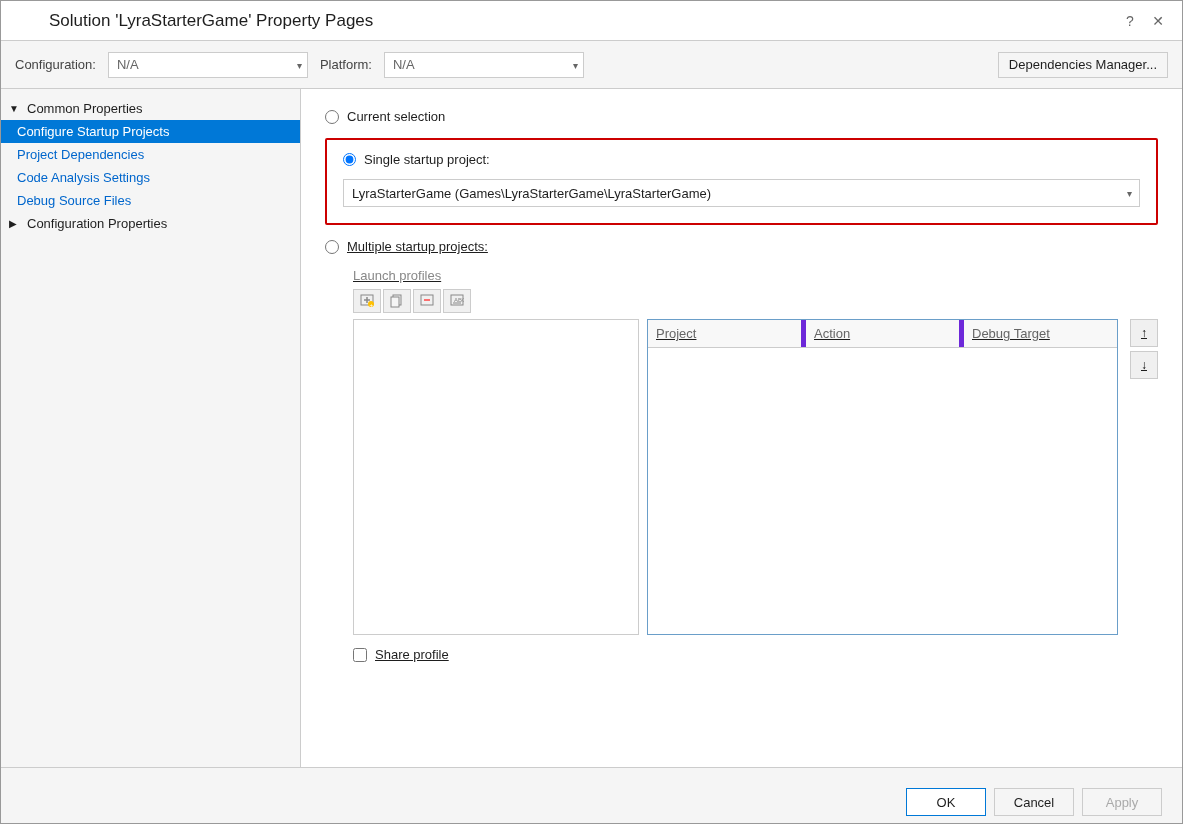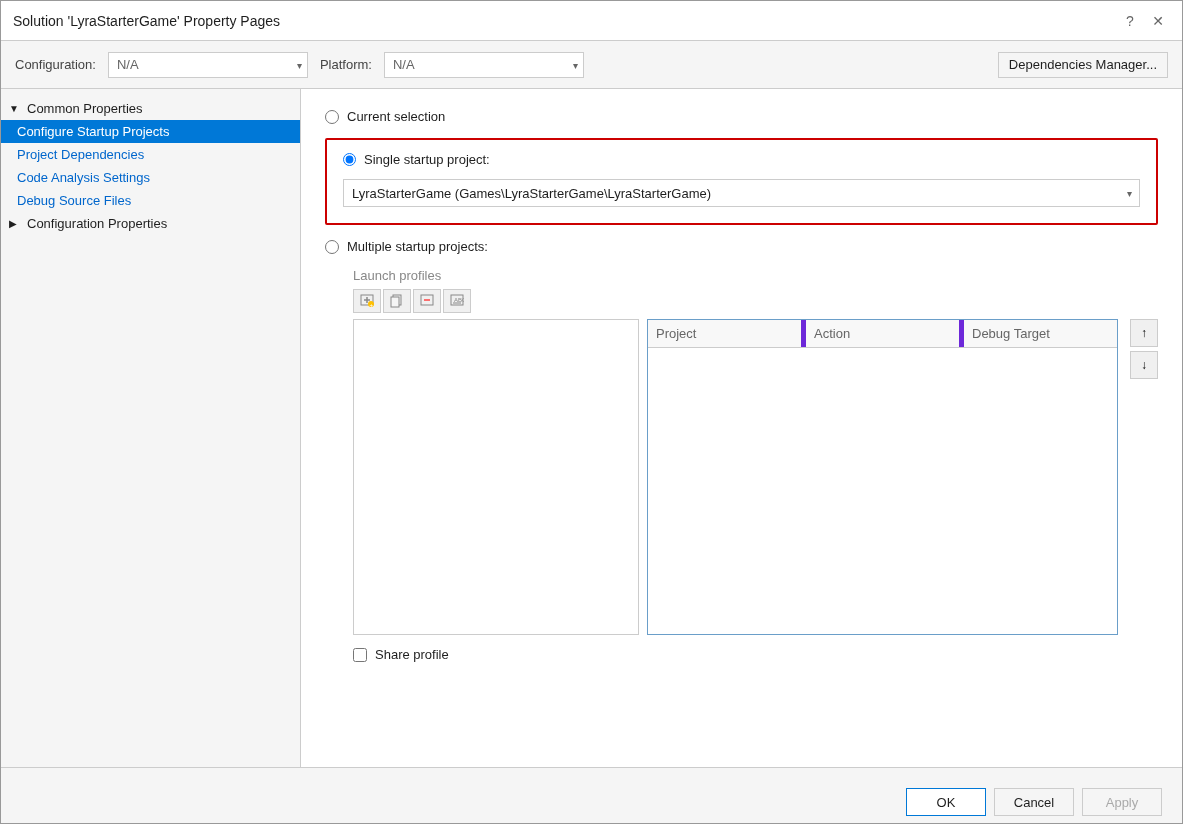--- a/index.html
+++ b/index.html
@@ -30,22 +30,23 @@
       align-items: center;
       justify-content: space-between;
       height: 40px;
     }
     .title-bar-left {
       display: flex;
       align-items: center;
       gap: 8px;
     }
     .title-text {
-      font-size: 14px;
-      color: #1e1e1e;
+      font-size: 17px;
+      color: #1e1e1e;
+      margin-left: 36px;
     }
     .title-bar-right {
       display: flex;
       align-items: center;
       gap: 4px;
     }
     .title-btn {
       width: 24px;
       height: 24px;
       background: none;
@@ -200,20 +201,21 @@
       background: #fff;
       padding: 0 40px 0 8px;
       font-size: 13px;
       color: #1e1e1e;
       appearance: none;
       -webkit-appearance: none;
       cursor: pointer;
     }
     .multiple-section {
       margin-top: 12px;
+      text-decoration: underline;
     }
     .launch-profiles-label {
       color: #888;
       font-size: 13px;
       margin: 10px 0 6px 28px;
     }
     .launch-tools {
       display: flex;
       gap: 2px;
       margin-left: 28px;

